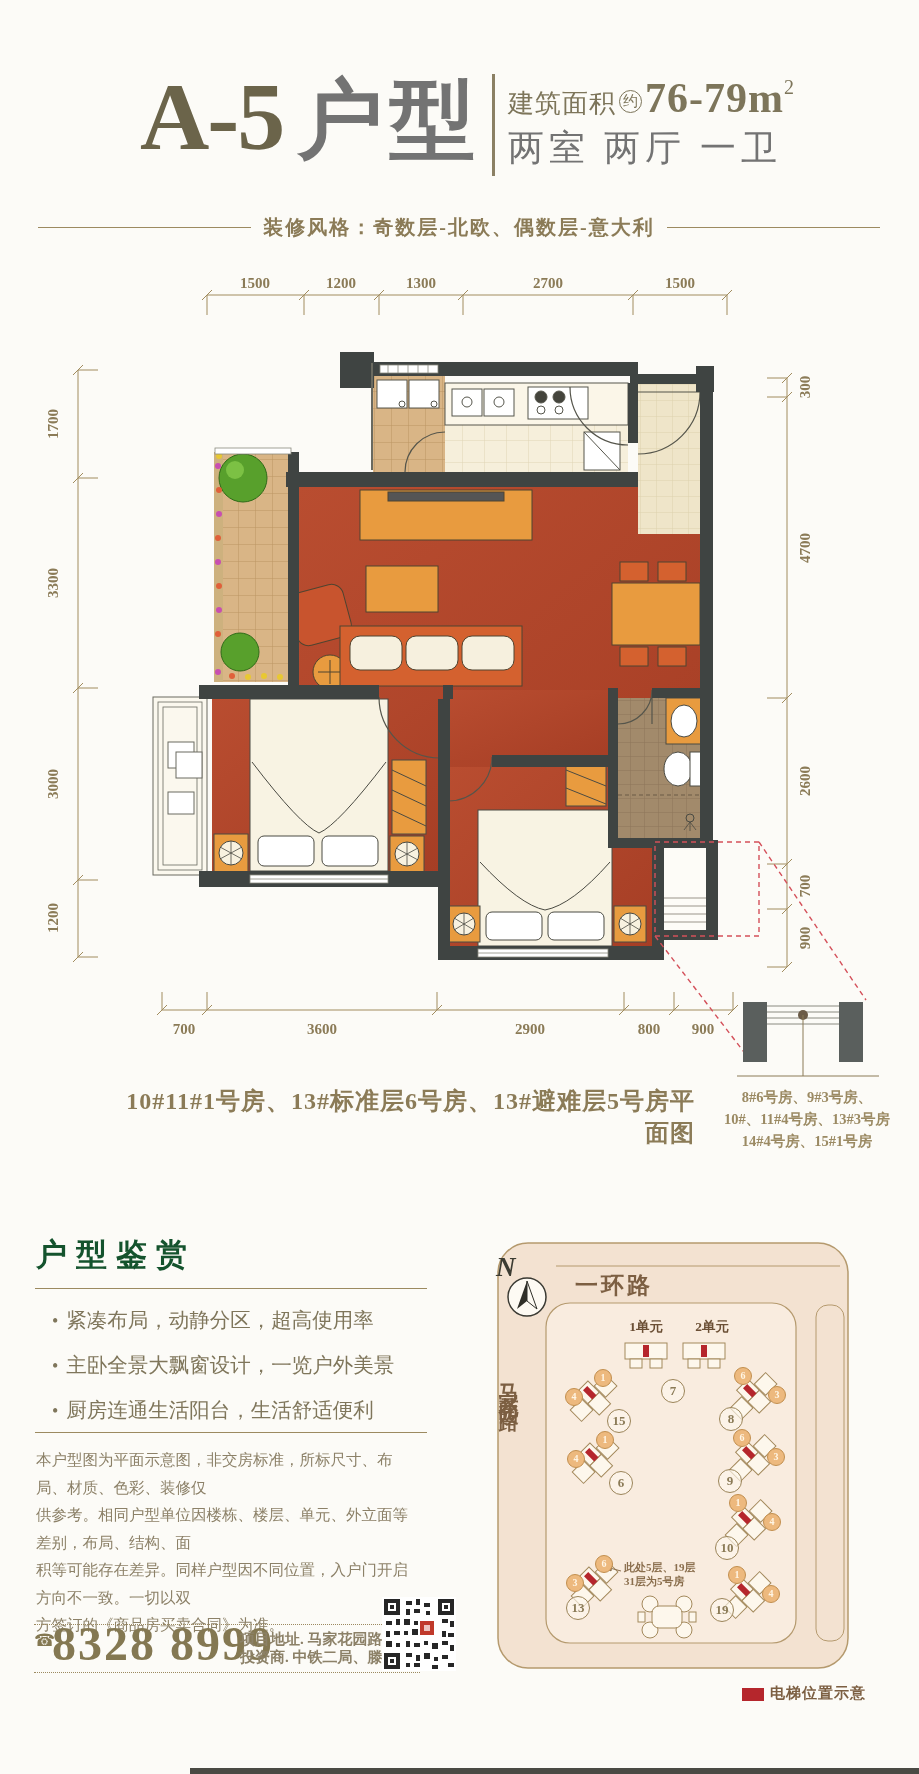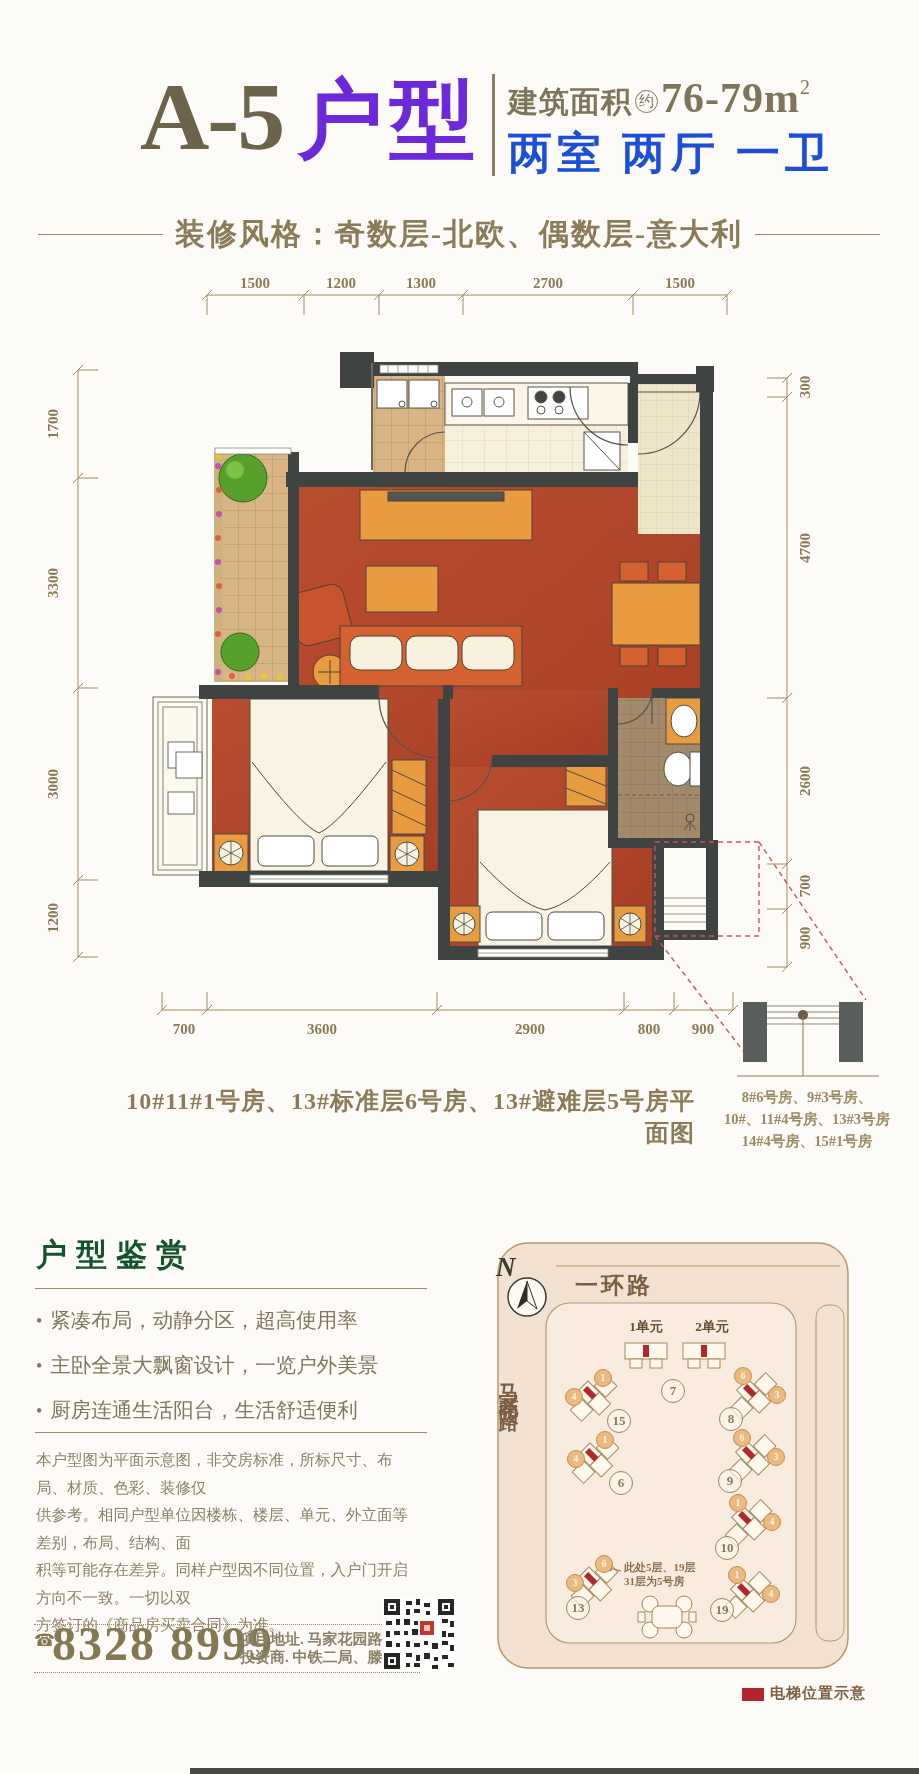--- a/index.html
+++ b/index.html
@@ -3,43 +3,43 @@
 <meta charset="utf-8">
 <style>
   html,body{margin:0;padding:0;background:#e8e8e4;}
   .page{position:relative;width:919px;height:1774px;background:#fcfbf7;overflow:hidden;
         font-family:"Liberation Serif","DejaVu Serif",serif;}
   .abs{position:absolute;}
   svg{display:block;}
   
   .title-row{position:absolute;left:140px;top:52px;width:680px;height:140px;}
   .title-code{font-size:96px;font-weight:bold;color:#6b644a;letter-spacing:-2px;line-height:130px;}
-  .title-suffix{font-size:86px;font-weight:bold;color:#6d28d9;margin-left:14px;letter-spacing:6px;}
+  .title-suffix{font-size:86px;font-weight:bold;color:#737373;margin-left:14px;letter-spacing:6px;}
   .vline{position:absolute;left:492px;top:74px;width:3px;height:102px;background:#8b8064;}
   .area-line{position:absolute;left:508px;top:74px;width:400px;height:48px;color:#7d755a;white-space:nowrap;}
-  .area-label{font-size:30px;font-weight:bold;letter-spacing:1px;}
+  .area-label{font-size:26px;font-weight:normal;letter-spacing:1px;}
   .area-circle{display:inline-block;font-size:15px;border:1px solid #7d755a;border-radius:50%;
                width:21px;height:21px;line-height:21px;text-align:center;vertical-align:6px;margin:0 3px;}
   .area-value{font-size:42px;font-weight:bold;letter-spacing:1px;}
   .area-sup{font-size:20px;vertical-align:18px;}
-  .rooms-line{position:absolute;left:508px;top:124px;font-size:44px;font-weight:bold;color:#1d4ed8;
+  .rooms-line{position:absolute;left:508px;top:124px;font-size:36px;font-weight:normal;color:#737373;
               letter-spacing:5px;white-space:nowrap;}
   .banner{position:absolute;left:38px;top:214px;width:842px;display:flex;align-items:center;}
   .banner .rule{flex:1;height:0;border-top:1.5px solid #9c8a60;}
-  .banner .txt{font-size:30px;font-weight:bold;color:#8b7b57;margin:0 12px;letter-spacing:2px;white-space:nowrap;}
+  .banner .txt{font-size:20px;font-weight:bold;color:#8b7b57;margin:0 12px;letter-spacing:2px;white-space:nowrap;}
   
   .plan-caption{position:absolute;left:105px;top:1085px;width:590px;text-align:right;
                 font-size:24px;font-weight:bold;color:#8b7b57;letter-spacing:1px;}
   .elev-note{position:absolute;left:712px;top:1086px;width:190px;text-align:center;
              font-size:14.5px;font-weight:bold;color:#9b8a63;line-height:22px;font-family:Liberation Serif, serif;}
   
   .feat-head{position:absolute;left:36px;top:1234px;font-size:31px;font-weight:bold;color:#14532d;letter-spacing:9px;}
   .rule-thin{position:absolute;left:35px;width:392px;height:0;border-top:1px solid #9c8a60;}
   .bullets{position:absolute;left:36px;top:1306px;width:400px;}
-  .bullet-item{font-size:20.5px;color:#7f765b;margin-bottom:17px;white-space:nowrap;}
+  .bullet-item{font-size:20.5px;color:#7f765b;margin-bottom:17px;white-space:nowrap;margin-left:16px;}
   .bullet-item .dot{color:#7f765b;margin-right:8px;font-size:18px;}
   .disclaimer{position:absolute;left:36px;top:1446px;width:378px;color:#8c8168;
               font-size:15.5px;line-height:27.5px;}
   .dotted-rule{position:absolute;left:34px;width:386px;height:0;border-top:1px dotted #9c8a60;}
   .phone-icon{position:absolute;left:34px;top:1630px;font-size:17px;color:#847852;}
   .phone-num{position:absolute;left:52px;top:1616px;font-size:48px;font-weight:bold;color:#847852;letter-spacing:2px;}
   .addr{position:absolute;left:240px;top:1630px;width:150px;font-size:15px;font-weight:bold;
         color:#8c8168;line-height:18px;white-space:nowrap;}
   .qr{position:absolute;left:382px;top:1597px;}
   

